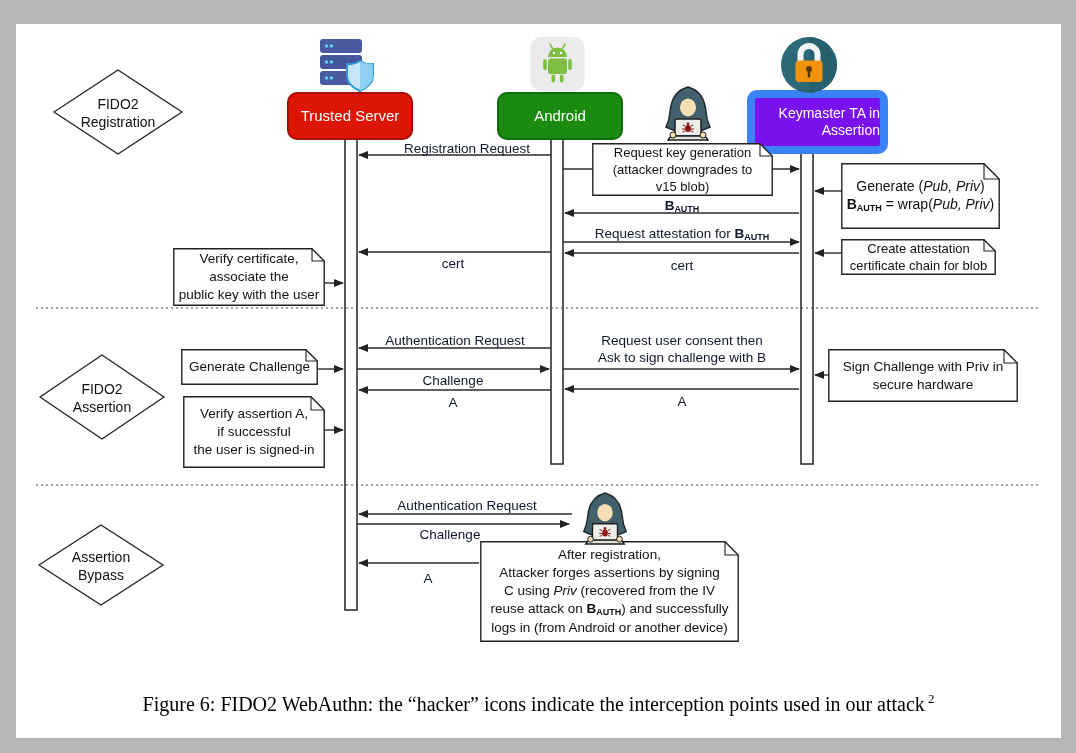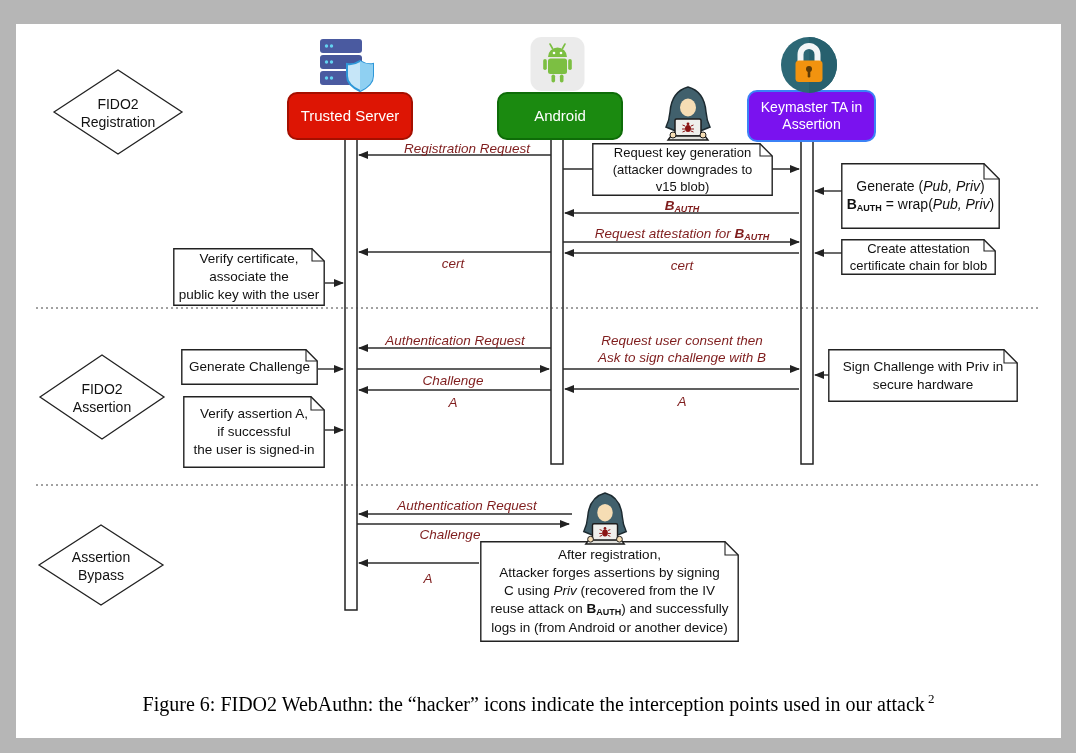--- a/index.html
+++ b/index.html
@@ -6,24 +6,24 @@
   .screen{position:relative;width:1076px;height:753px;background:#b6b6b6;font-family:"Liberation Sans",sans-serif;overflow:hidden;}
   .page{position:absolute;left:16px;top:24px;width:1045px;height:714px;background:#ffffff;}
   .overlay{position:absolute;left:0;top:0;z-index:1;}
   .overlay line.arrow{stroke:#2b2b2b;stroke-width:1.4;}
   .overlay line.dotted{stroke:#444;stroke-width:1;stroke-dasharray:2 3;}
   .overlay .bar{fill:#ffffff;stroke:#222;stroke-width:1.5;}
   .overlay .diamond{fill:#ffffff;stroke:#222;stroke-width:1.3;}
   .actor-box{position:absolute;z-index:2;border-radius:10px;color:#fff;display:flex;flex-direction:column;align-items:center;justify-content:center;font-size:15px;line-height:1.25;text-align:center;}
   .actor-box.server{border:2px solid #a50f00;}
   .actor-box.android{border:2px solid #0e6c08;}
-  .actor-box.keymaster{border:2px solid #3b82f6;font-size:14px;}
+  .actor-box.keymaster{border:8px solid #3b82f6;font-size:14px;align-items:flex-end;}
   .dlabel{position:absolute;z-index:2;text-align:center;font-size:14px;line-height:1.25;color:#111;}
   .dlabel span{display:block;}
-  .mlabel{position:absolute;z-index:2;font-size:13.5px;color:#7f1d1d;text-align:center;line-height:1.28;font-style:italic;}
+  .mlabel{position:absolute;z-index:2;font-size:13.5px;color:#0f172a;text-align:center;line-height:1.28;}
   .mlabel span.row{display:block;}
   .note{position:absolute;z-index:3;display:flex;flex-direction:column;justify-content:center;text-align:center;font-size:13px;line-height:1.32;color:#111;border-radius:21px;}
   .note-bg{position:absolute;left:0;top:0;z-index:0;}
   .note .row{position:relative;z-index:1;display:block;}
   .icon{position:absolute;z-index:4;}
   .caption{position:absolute;z-index:2;font-family:"Liberation Serif",serif;font-size:20px;color:#000;text-align:center;}
   .caption sup{font-size:13px;margin-left:3px;}
   sub.sm{font-size:9px;font-weight:bold;vertical-align:-2px;}
   b.bb{font-weight:bold;}
   i.it{font-style:italic;}

